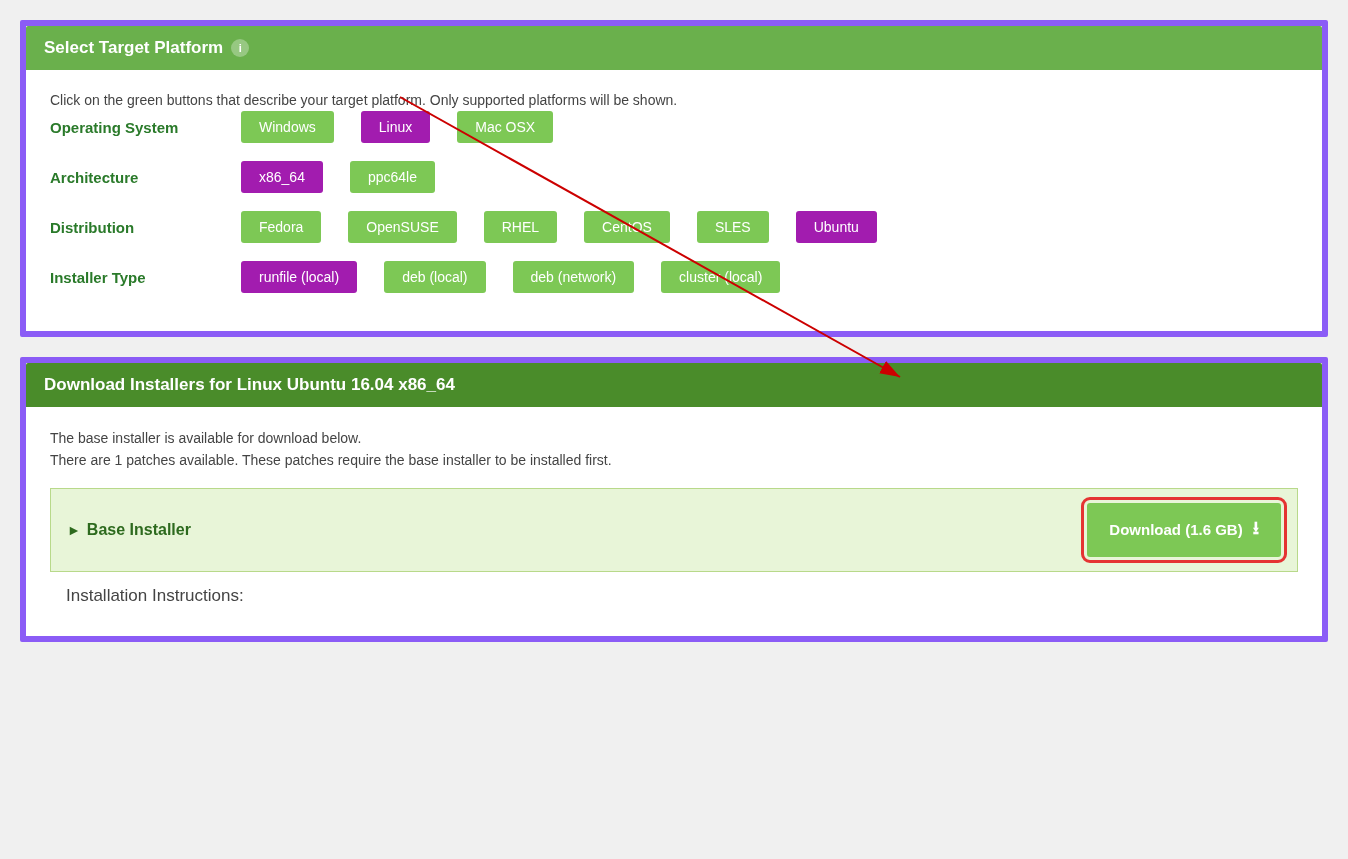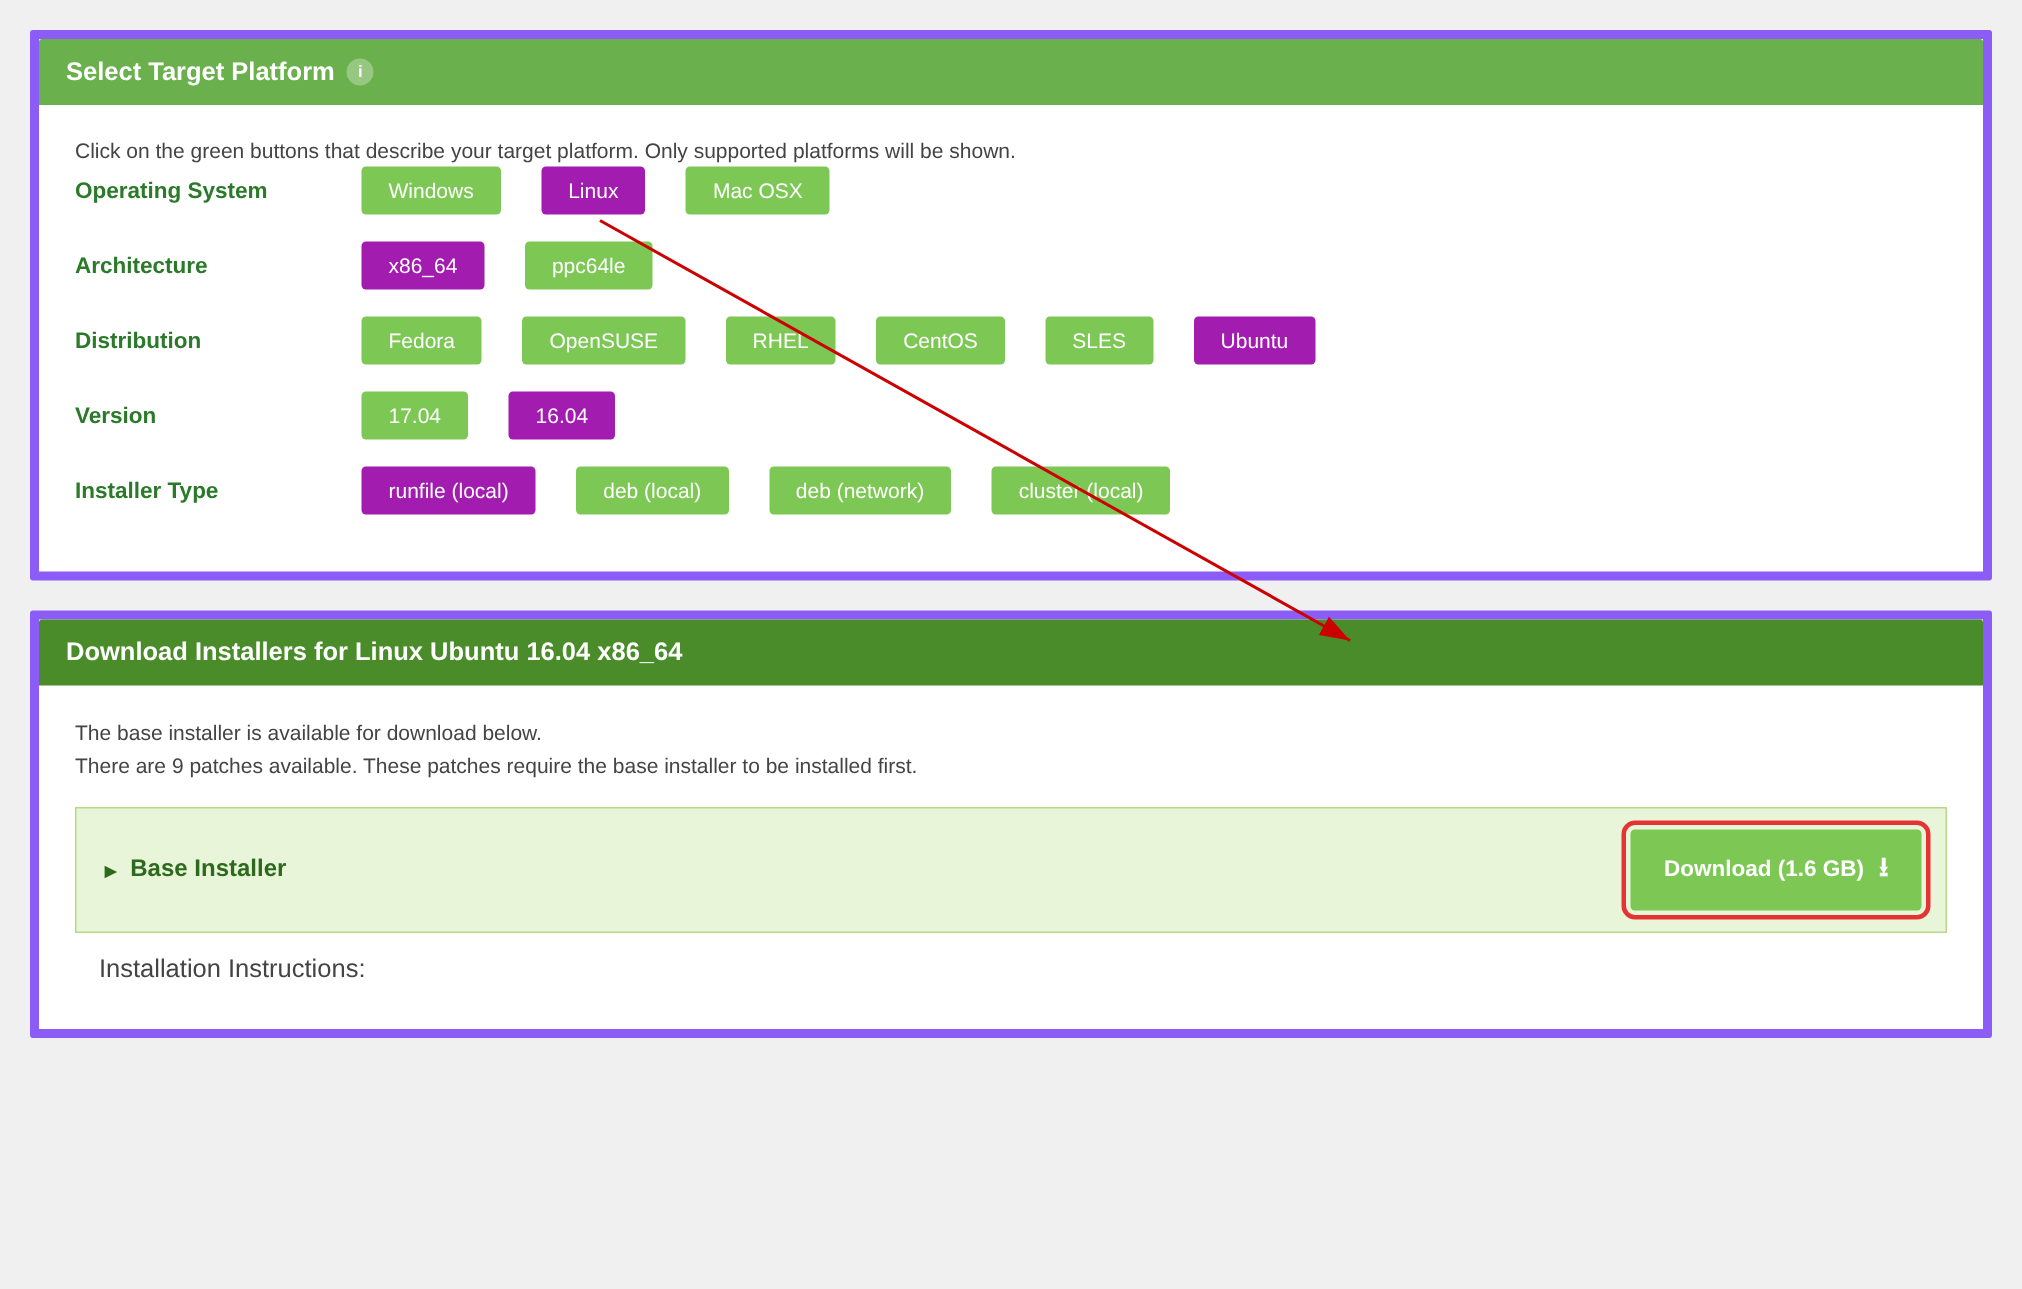--- a/index.html
+++ b/index.html
@@ -197,29 +197,20 @@
       <div class="btn-group">
         <button class="btn">Fedora</button>
         <button class="btn">OpenSUSE</button>
         <button class="btn">RHEL</button>
         <button class="btn">CentOS</button>
         <button class="btn">SLES</button>
         <button class="btn active">Ubuntu</button>
       </div>
     </div>
 
-    <div class="row">
-      <div class="row-label">
-        <span>Version</span>
-      </div>
-      <div class="btn-group">
-        <button class="btn">17.04</button>
-        <button class="btn active">16.04</button>
-      </div>
-    </div>
 
     <div class="row">
       <div class="row-label">
         <span>Installer Type</span>
         <span class="info-icon" title="info">i</span>
       </div>
       <div class="btn-group">
         <button class="btn active">runfile (local)</button>
         <button class="btn">deb (local)</button>
         <button class="btn">deb (network)</button>
@@ -241,21 +232,21 @@
   </svg>
 </div>
 
 <div class="panel">
   <div class="panel-header dark-green">
     <span>Download Installers for Linux Ubuntu 16.04 x86_64</span>
   </div>
   <div class="panel-body">
     <div class="download-description">
       <p>The base installer is available for download below.</p>
-      <p>There are 9 patches available. These patches require the base installer to be installed first.</p>
+      <p>There are 1 patches available. These patches require the base installer to be installed first.</p>
     </div>
 
     <div class="base-installer-row">
       <div class="base-installer-label">
         <span class="chevron-right">►</span>
         <span>Base Installer</span>
       </div>
       <button class="download-btn">
         <span>Download (1.6 GB)</span>
         <span class="download-icon">⭳</span>

